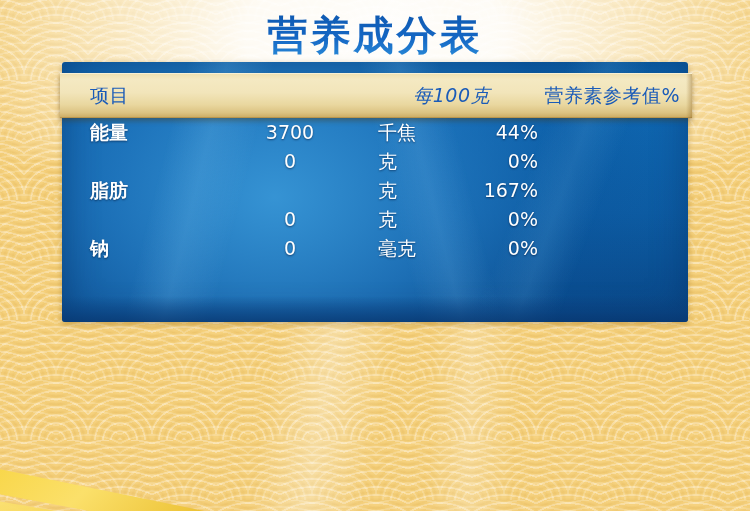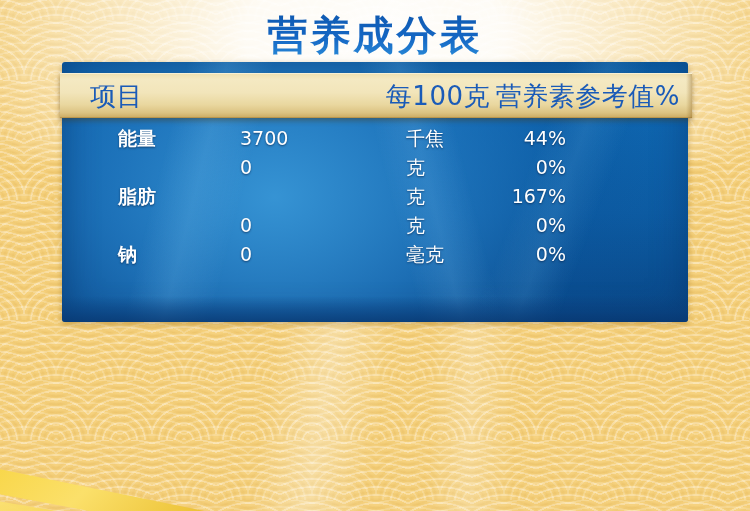--- a/index.html
+++ b/index.html
@@ -178,54 +178,53 @@
     right: 0; top: 0; bottom: 0;
     width: 6px;
     background: linear-gradient(90deg, rgba(160,120,50,.0) 0%, rgba(150,110,44,.45) 100%);
   }
 
   .header-row {
     position: absolute;
     left: 0; right: 0; top: 0; bottom: 0;
     display: flex;
     align-items: center;
-    font-size: 26px;
+    font-size: 19px;
     color: #1a5bb8;
     letter-spacing: .5px;
   }
   .h-item  { position: absolute; left: 30px; }
-  .h-per   { position: absolute; left: 258px; width: 172px; text-align: right; }
+  .h-per   { position: absolute; left: 258px; width: 172px; text-align: right; font-style: italic; }
   .h-nrv   { position: absolute; right: 12px; margin-left: 36px; }
 
   
   .rows {
     position: absolute;
     left: 62px;
-    top: 124px;
+    top: 118px;
     width: 532px;
-    margin-left: 28px;
   }
   .row {
     position: relative;
     height: 29px;
     line-height: 29px;
     color: #ffffff;
     font-size: 19px;
     text-shadow: 0 1px 2px rgba(0,24,58,.60);
   }
   .row.bold .r-label { font-weight: bold; }
   .r-label {
     position: absolute;
     left: 28px;
   }
   .r-value {
     position: absolute;
     left: 150px;
     width: 156px;
-    text-align: left;
+    text-align: center;
   }
   .r-unit {
     position: absolute;
     left: 316px;
   }
   .r-pct {
     position: absolute;
     right: 56px;
     text-align: left;
   }

